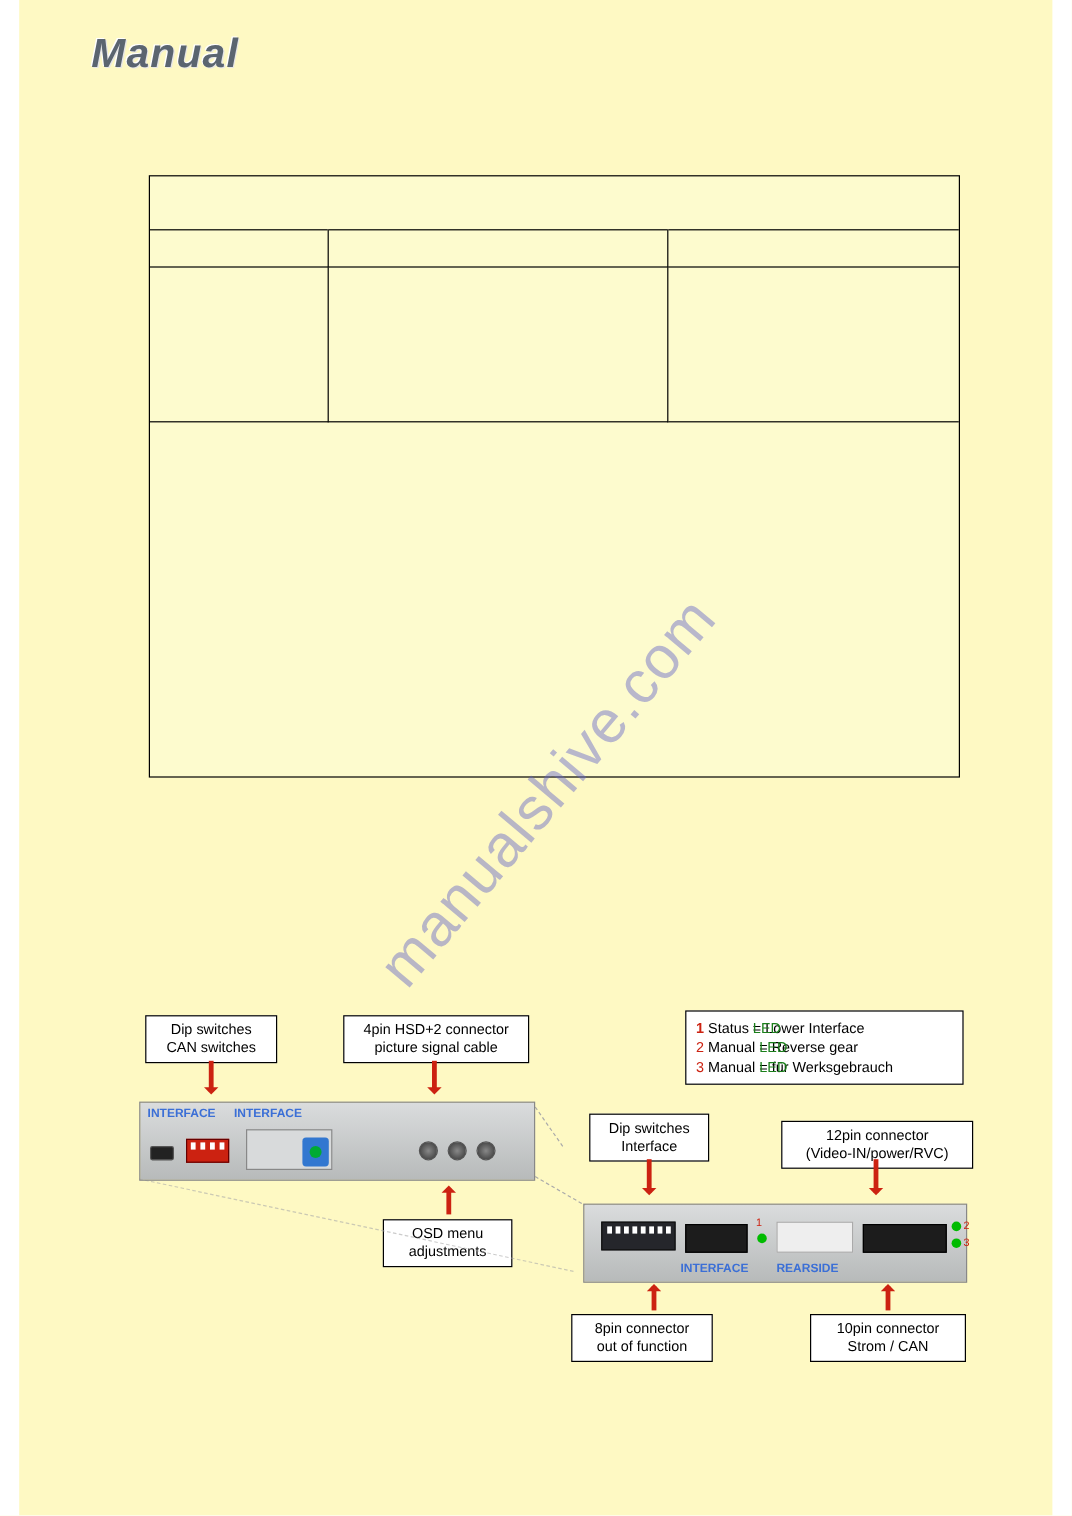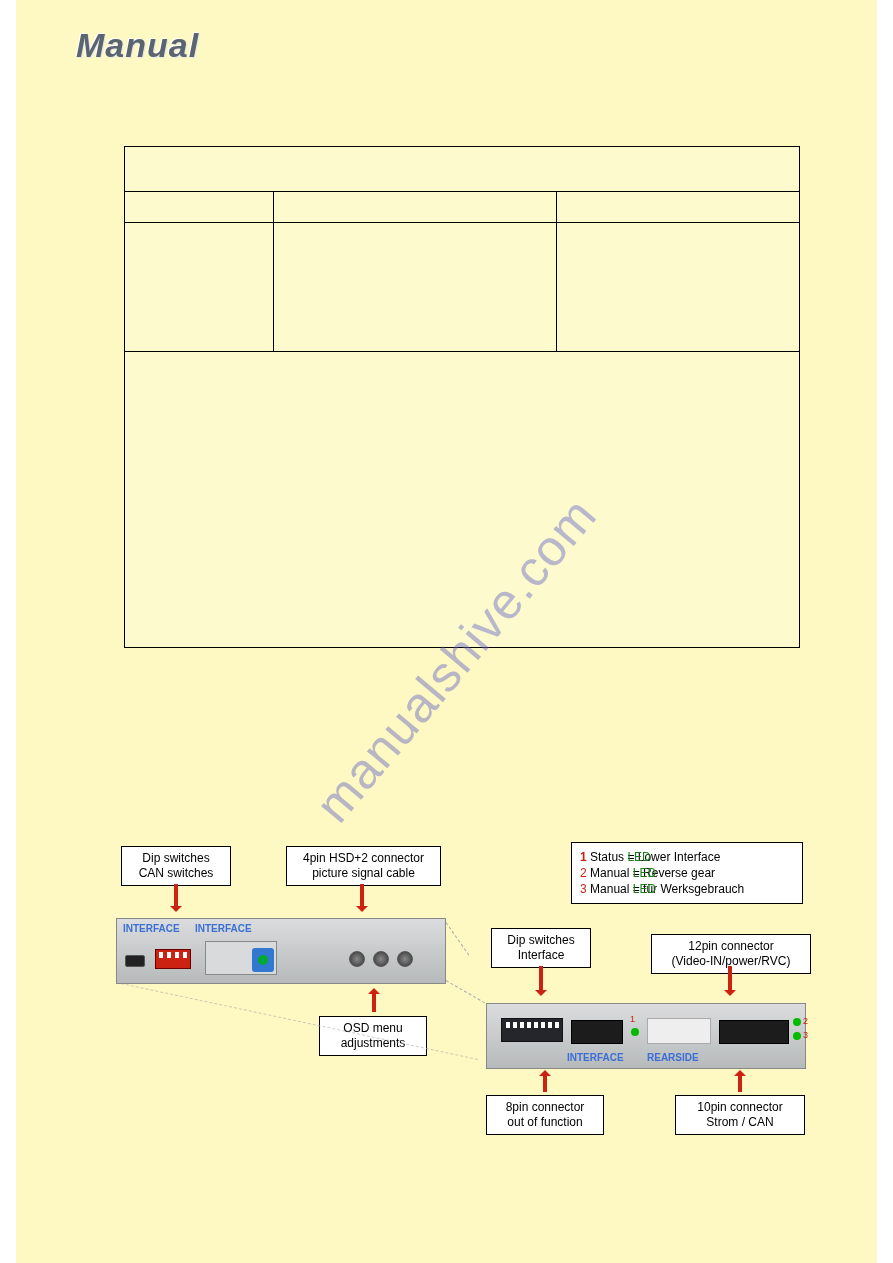--- a/index.html
+++ b/index.html
@@ -28,21 +28,21 @@
   .lbl-dipcan{left:5px;top:16px;width:110px}
   .lbl-hsd{left:170px;top:16px;width:155px}
   .lbl-osd{left:203px;top:186px;width:108px}
   .lbl-status{left:455px;top:12px;width:232px;text-align:left;padding:6px 8px;line-height:16px}
   .lbl-status .n1{color:#c21;font-weight:bold}
   .lbl-status .n2{color:#c21}
   .lbl-status .n3{color:#c21}
   .lbl-status .led{color:#1a7f1a}
   .lbl-dipif{left:375px;top:98px;width:100px}
   .lbl-12pin{left:535px;top:104px;width:160px}
-  .lbl-8pin{left:370px;top:265px;width:118px}
+  .lbl-8pin{left:360px;top:265px;width:118px}
   .lbl-10pin{left:559px;top:265px;width:130px}
   
   .arrow{position:absolute;background:#c21}
   .arrow::after{content:"";position:absolute;border:6px solid transparent}
   .arrow.down{width:4px}
   .arrow.down::after{left:-4px;bottom:-8px;border-top-color:#c21}
   .arrow.up{width:4px}
   .arrow.up::after{left:-4px;top:-8px;border-bottom-color:#c21}
   
   .device{position:absolute;background:#c3c6c8;border:1px solid #888;box-sizing:border-box}

